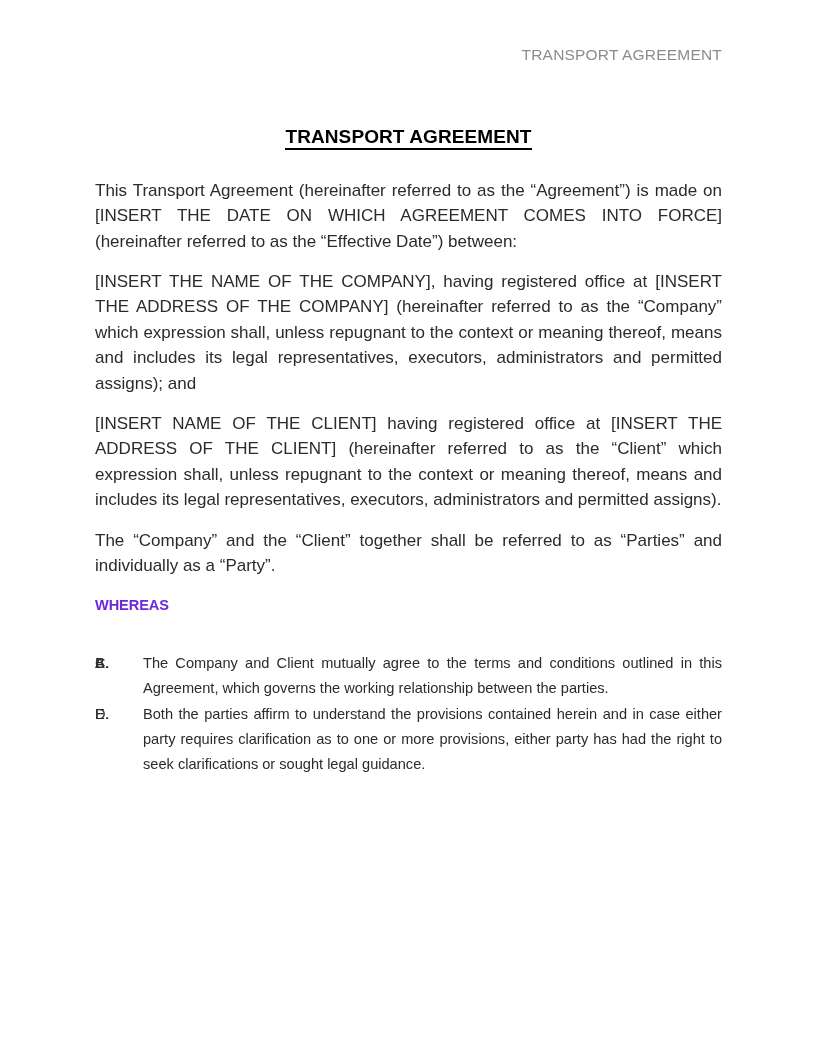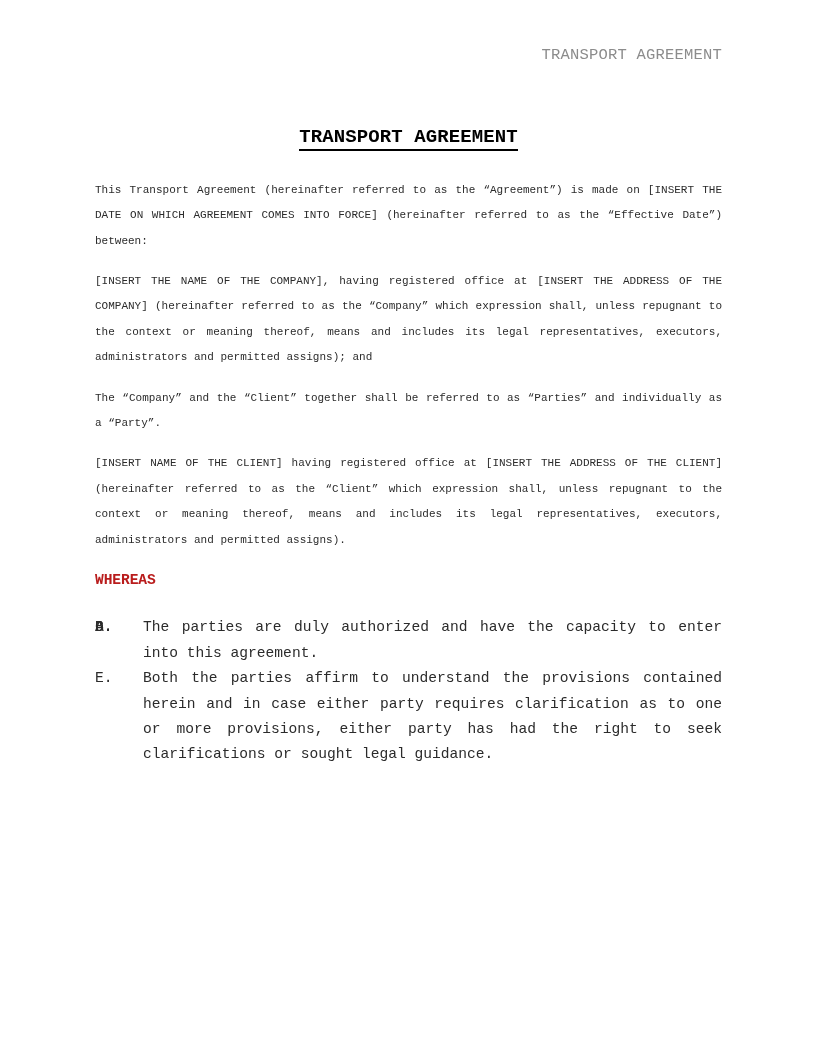--- a/index.html
+++ b/index.html
@@ -10,21 +10,20 @@
   body {
     font-family: "Liberation Sans", sans-serif;
   }
   .page {
     position: relative;
     width: 816px;
     height: 846px;
     background: #ffffff;
     box-sizing: border-box;
     overflow: hidden;
-    font-family: Liberation Mono, monospace;
   }
   .running-header {
     position: absolute;
     top: 46px;
     left: 95px;
     width: 627px;
     text-align: right;
     font-size: 15.5px;
     letter-spacing: 0.2px;
     color: #8c8c8c;
@@ -45,35 +44,35 @@
     letter-spacing: 0.1px;
     margin: 0 0 28px 0;
     line-height: 1.3;
   }
   .doc-title span {
     border-bottom: 2px solid #000000;
     padding-bottom: 1px;
   }
   p.para {
     margin: 0 0 15px 0;
-    font-size: 11px;
+    font-size: 17px;
     line-height: 25.4px;
     color: #2b2b2b;
     text-align: justify;
     text-justify: inter-word;
   }
   p.para.last-in-block {
     margin-bottom: 15px;
   }
   .section-heading {
-    margin: 0 0 22px 0;
+    margin: 0 0 32px 0;
     font-size: 14.6px;
     line-height: 25.4px;
     font-weight: bold;
-    color: #b91c1c;
+    color: #6d28d9;
     letter-spacing: -0.1px;
   }
   ol.lettered {
     list-style: none;
     margin: 0;
     padding: 0;
   }
   ol.lettered li {
     position: relative;
     padding-left: 48px;
@@ -115,39 +114,39 @@
   <div class="running-header">TRANSPORT AGREEMENT</div>
 
   <div class="content">
 
     <h1 class="doc-title"><span>TRANSPORT AGREEMENT</span></h1>
 
     <p class="para">This Transport Agreement (hereinafter referred to as the “Agreement”) is made on [INSERT THE DATE ON WHICH AGREEMENT COMES INTO FORCE] (hereinafter referred to as the “Effective Date”) between:</p>
 
     <p class="para">[INSERT THE NAME OF THE COMPANY], having registered office at [INSERT THE ADDRESS OF THE COMPANY] (hereinafter referred to as the “Company” which expression shall, unless repugnant to the context or meaning thereof, means and includes its legal representatives, executors, administrators and permitted assigns); and</p>
 
+    <p class="para">[INSERT NAME OF THE CLIENT] having registered office at [INSERT THE ADDRESS OF THE CLIENT] (hereinafter referred to as the “Client” which expression shall, unless repugnant to the context or meaning thereof, means and includes its legal representatives, executors, administrators and permitted assigns).</p>
+
     <p class="para last-in-block">The “Company” and the “Client” together shall be referred to as “Parties” and individually as a “Party”.</p>
-
-    <p class="para">[INSERT NAME OF THE CLIENT] having registered office at [INSERT THE ADDRESS OF THE CLIENT] (hereinafter referred to as the “Client” which expression shall, unless repugnant to the context or meaning thereof, means and includes its legal representatives, executors, administrators and permitted assigns).</p>
 
     <div class="section-heading">WHEREAS</div>
 
     <ol class="lettered">
       <li>
         <span class="marker">A.</span>
       </li>
       <li>
         <span class="marker">B.</span>
       </li>
       <li>
         <span class="marker">C.</span>
+        <span>The Company and Client mutually agree to the terms and conditions outlined in this Agreement, which governs the working relationship between the parties.</span>
       </li>
       <li>
         <span class="marker">D.</span>
-        <span>The parties are duly authorized and have the capacity to enter into this agreement.</span>
       </li>
       <li>
         <span class="marker">E.</span>
         <span>Both the parties affirm to understand the provisions contained herein and in case either party requires clarification as to one or more provisions, either party has had the right to seek clarifications or sought legal guidance.</span>
       </li>
     </ol>
 
   </div>
 
   <div class="footer">

